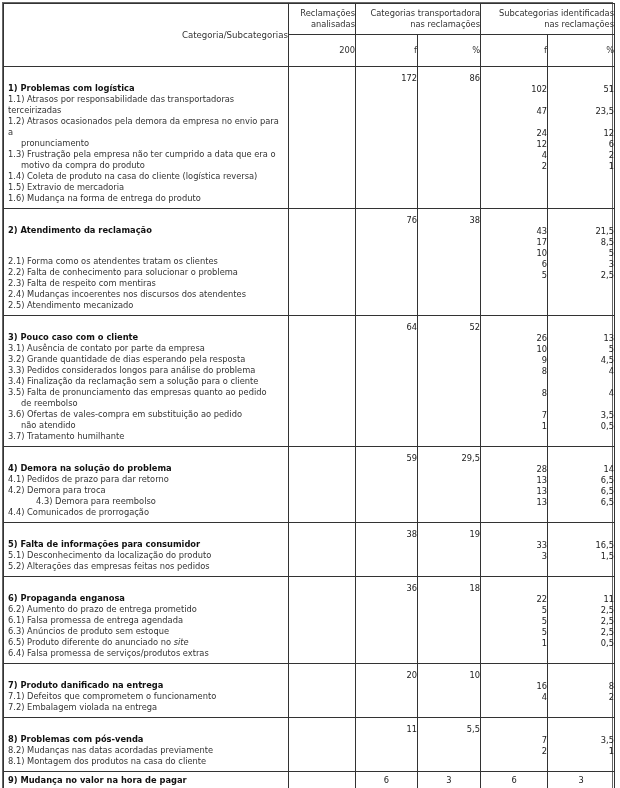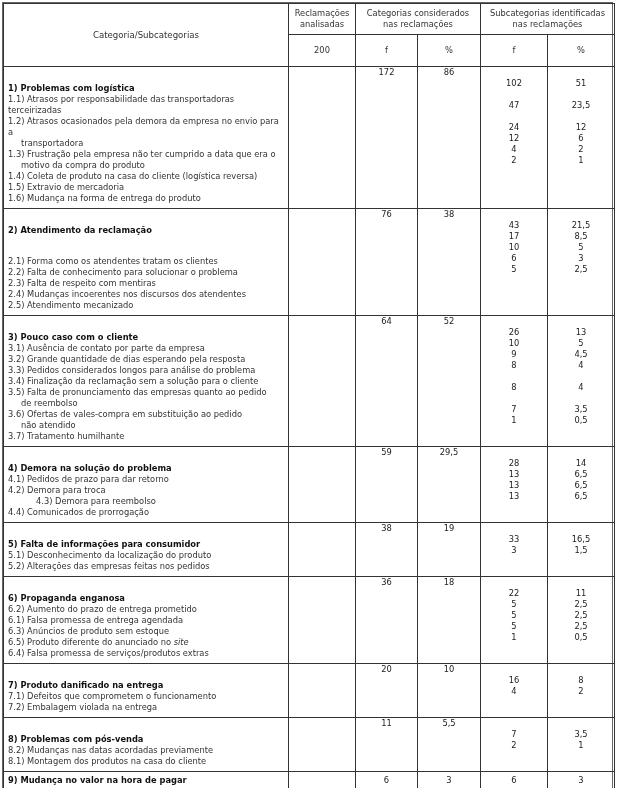--- a/index.html
+++ b/index.html
@@ -1,26 +1,26 @@
 <!DOCTYPE html>
 <html><head>
 <meta charset="utf-8">
 <style>
   html, body { margin:0; padding:0; background:#ffffff; }
   body { width:620px; height:788px; position:relative; font-family:"DejaVu Sans", "Liberation Sans", sans-serif; color:#222; }
   .tbl { position:absolute; left:2px; top:2px; width:611px; border:1px solid #666; box-sizing:border-box; }
   table { border-collapse:collapse; width:100%; table-layout:fixed; font-size:8.3px; line-height:11px; }
   td, th { border:1px solid #333; padding:0; vertical-align:top; font-weight:normal; }
   col.c0 { width:285px; } col.c1 { width:67px; } col.c2 { width:62px; } col.c3 { width:63px; } col.c4 { width:67px; } col.c5 { width:67px; }
-  .hdr th { vertical-align:middle; text-align:center; color:#333; }
+  .hdr th { vertical-align:middle; text-align:right; color:#333; }
   .hdr-top th { height:30px; line-height:11px; }
   .hdr-bot th { height:31px; }
   .hdr-cat { font-size:8.6px; }
   .block td.lab { padding:16px 4px 4px 4px; }
-  .block td.num { text-align:center; }
+  .block td.num { text-align:right; padding-top:6px; }
   .cat-title { font-weight:bold; color:#111; }
   .sub { color:#333; }
   .numcol div { height:11px; }
   .single td { height:17px; vertical-align:middle; padding:0 4px; }
   .single td.num { text-align:center; }
   .total td { height:18px; vertical-align:middle; padding:0 4px; font-weight:bold;margin-left:26px; }
   .total td.num { font-weight:normal; text-align:center; }
   i { font-style:italic; }
 </style>
 </head>
@@ -33,38 +33,38 @@
         <col class="c1">
         <col class="c2">
         <col class="c3">
         <col class="c4">
         <col class="c5">
       </colgroup>
   <thead>
     <tr class="hdr hdr-top">
       <th rowspan="2" class="hdr-cat">Categoria/Subcategorias</th>
       <th><span>Reclamações</span><br><span>analisadas</span></th>
-      <th colspan="2"><span>Categorias considerados</span><br><span>nas reclamações</span></th>
+      <th colspan="2"><span>Categorias transportadora</span><br><span>nas reclamações</span></th>
       <th colspan="2"><span>Subcategorias identificadas</span><br><span>nas reclamações</span></th>
     </tr>
     <tr class="hdr hdr-bot">
       <th>200</th>
       <th>f</th>
       <th>%</th>
       <th>f</th>
       <th>%</th>
     </tr>
   </thead>
   <tbody id="tbody">
         <tr class="block">
           <td class="lab">
             <div class="cat-title">1) Problemas com logística</div>
             <div class="sub" style="padding-left: 0px;">1.1) Atrasos por responsabilidade das transportadoras terceirizadas</div>
             <div class="sub" style="padding-left: 0px;">1.2) Atrasos ocasionados pela demora da empresa no envio para a</div>
-            <div class="sub cont" style="padding-left: 13px;">transportadora</div>
+            <div class="sub cont" style="padding-left: 13px;">pronunciamento</div>
             <div class="sub" style="padding-left: 0px;">1.3) Frustração pela empresa não ter cumprido a data que era o</div>
             <div class="sub cont" style="padding-left: 13px;">motivo da compra do produto</div>
             <div class="sub" style="padding-left: 0px;">1.4) Coleta de produto na casa do cliente (logística reversa)</div>
             <div class="sub" style="padding-left: 0px;">1.5) Extravio de mercadoria</div>
             <div class="sub" style="padding-left: 0px;">1.6) Mudança na forma de entrega do produto</div>
           </td>
           <td class="num"></td>
           <td class="num">172</td>
           <td class="num">86</td>
           <td class="num numcol">

